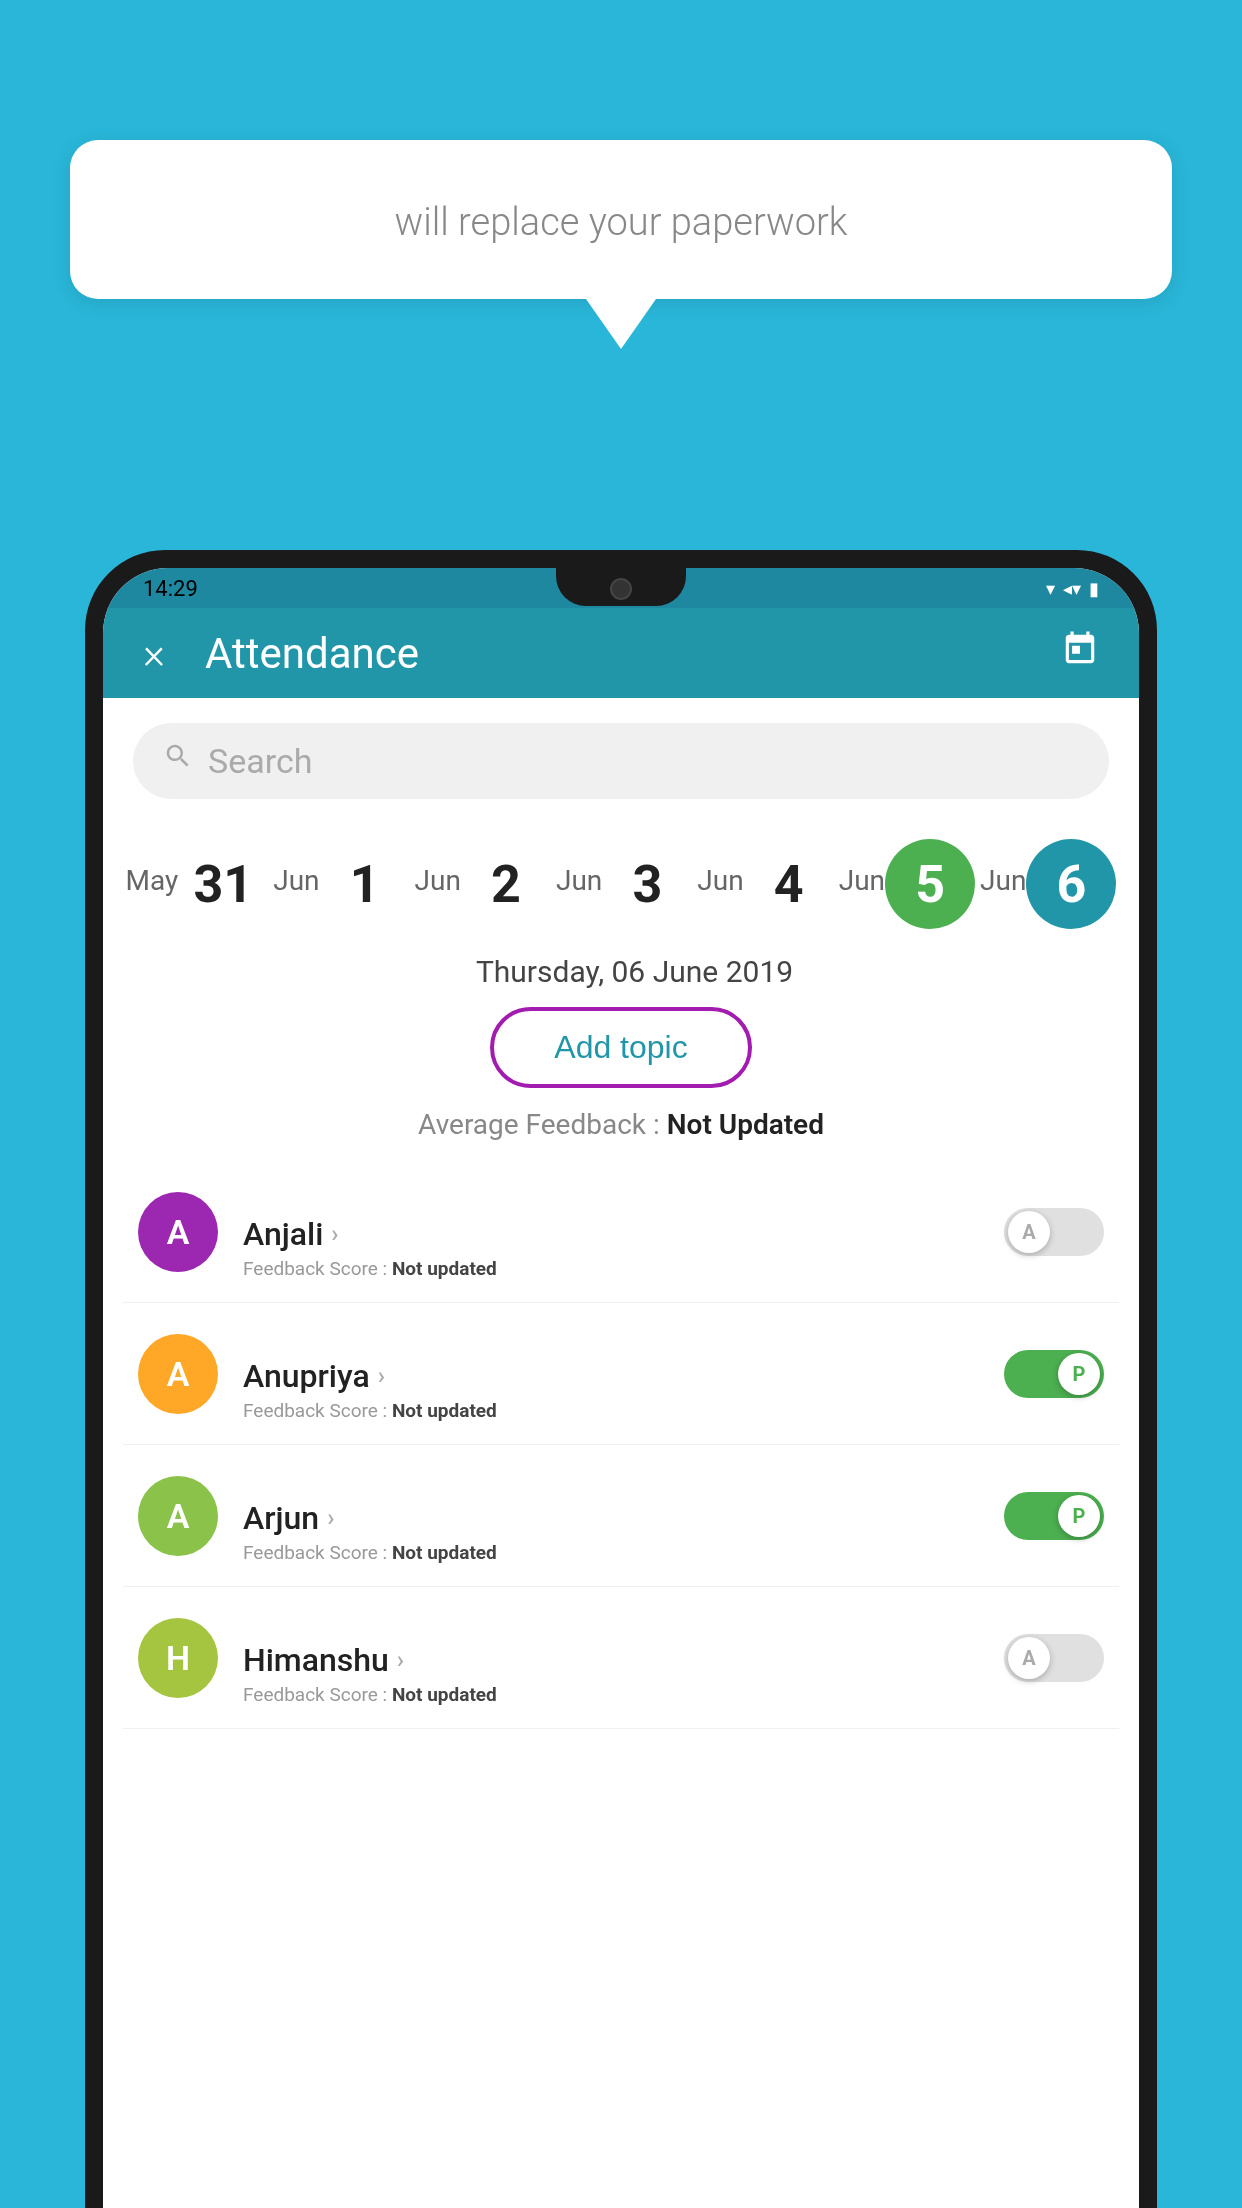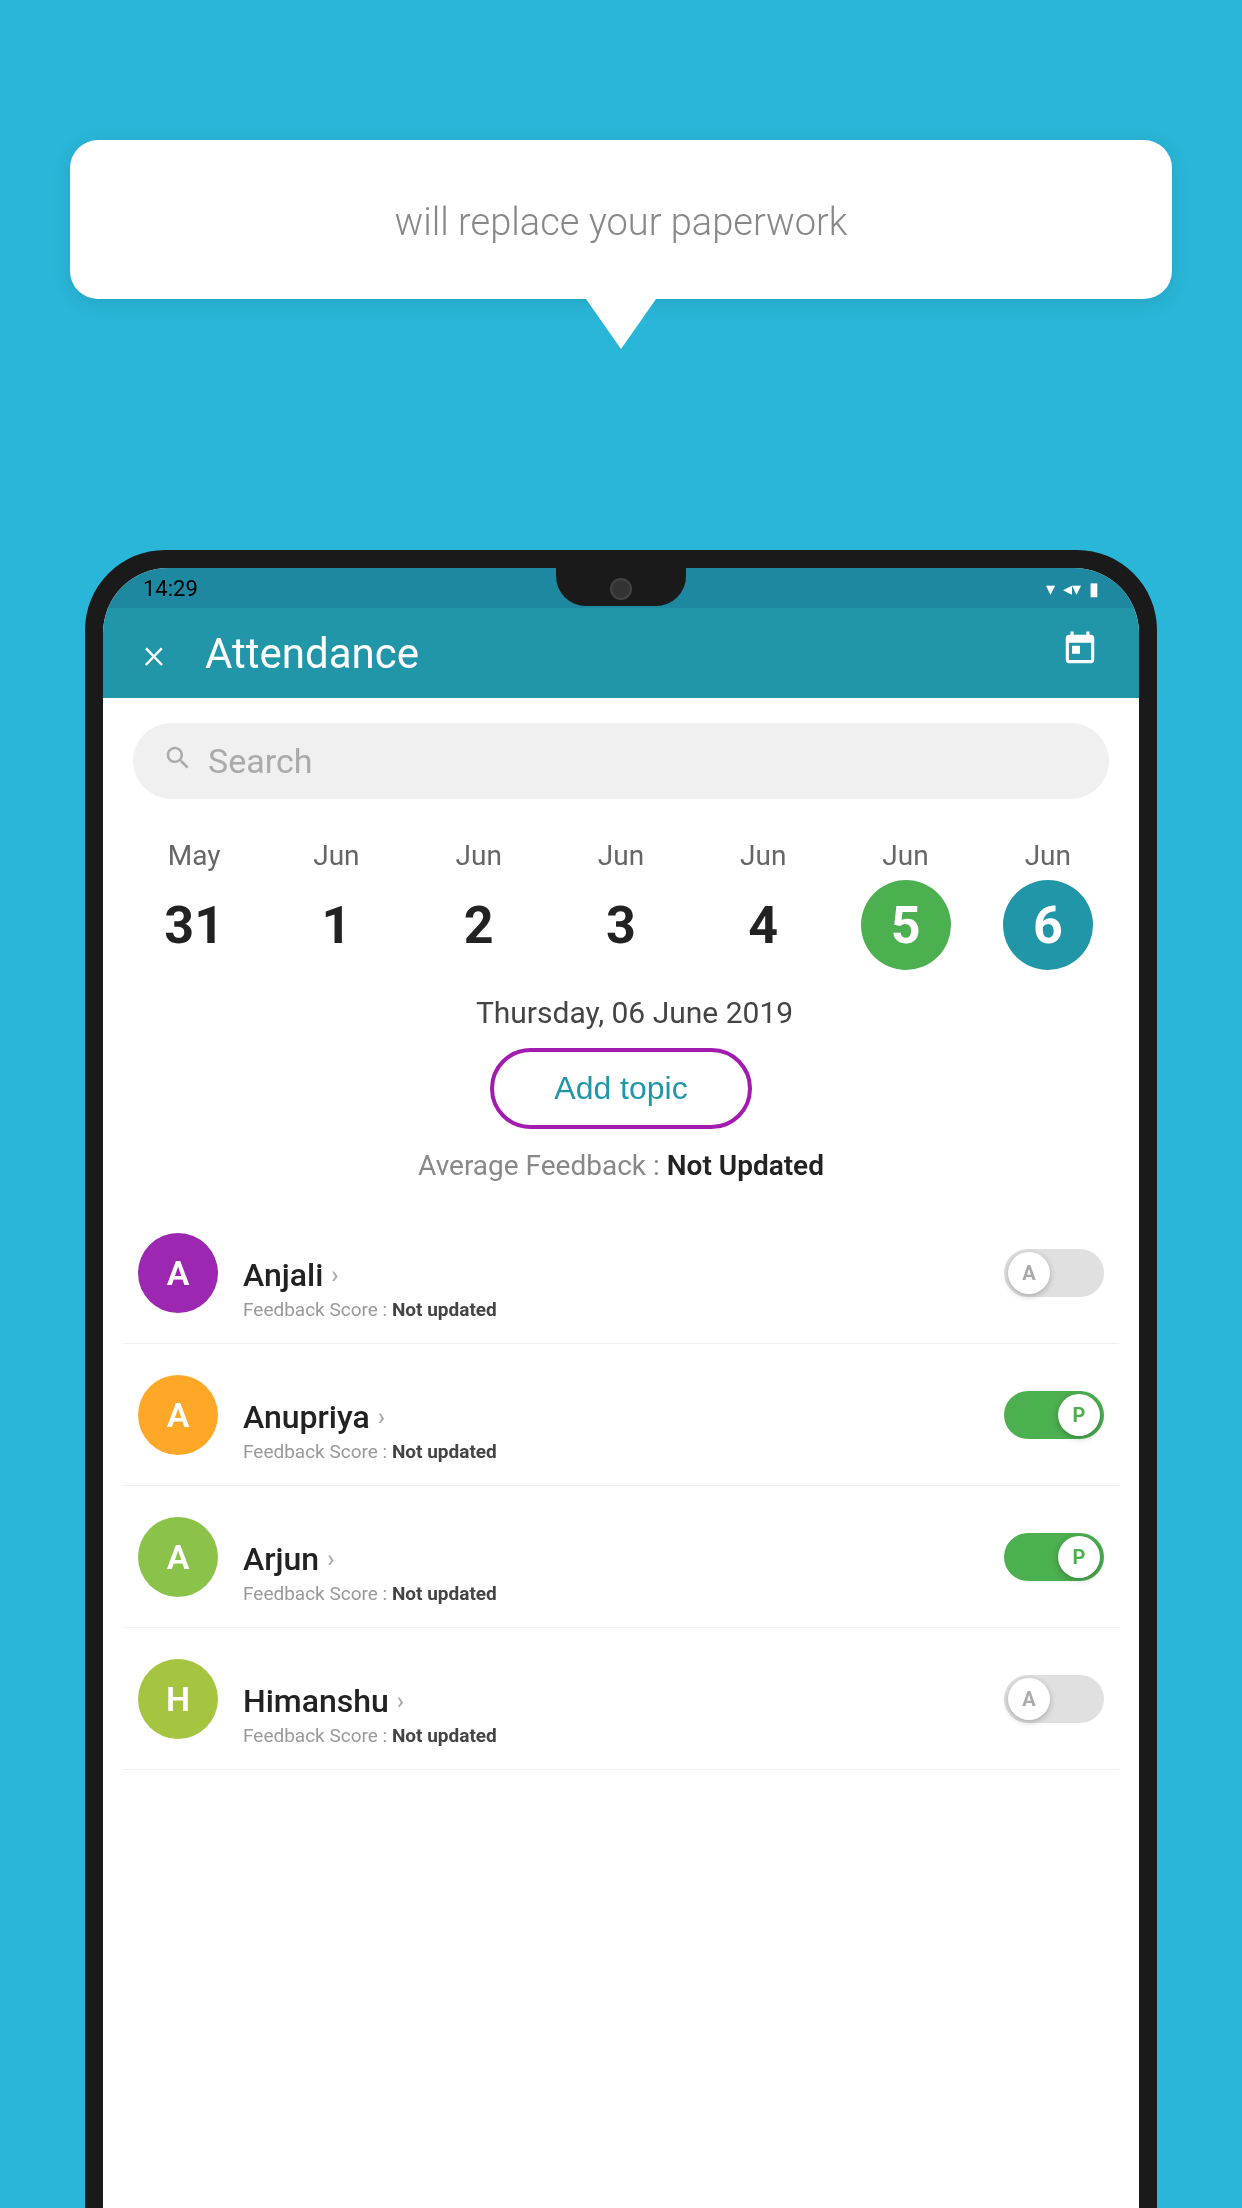--- a/index.html
+++ b/index.html
@@ -140,21 +140,21 @@
       color: white;
       font-size: 36px;
     }
 
     
     .search-container {
       background: #f0f0f0;
       margin: 25px 30px;
       border-radius: 50px;
       display: flex;
-      align-items: flex-end;
+      align-items: flex-start;
       padding: 18px 30px;
     }
     .search-icon-inner {
       color: #aaa;
       font-size: 32px;
       margin-right: 15px;
     }
     .search-input-display {
       font-size: 34px;
       color: #aaa;
@@ -162,21 +162,21 @@
     }
 
     
     .date-strip {
       display: flex;
       justify-content: space-around;
       padding: 15px 20px 0;
     }
     .date-item {
       display: flex;
-      flex-direction: column;
+      flex-direction: row;
       align-items: center;
       cursor: pointer;
       min-width: 120px;
     }
     .date-month {
       font-size: 28px;
       color: #666;
       margin-bottom: 8px;
     }
     .date-number {

